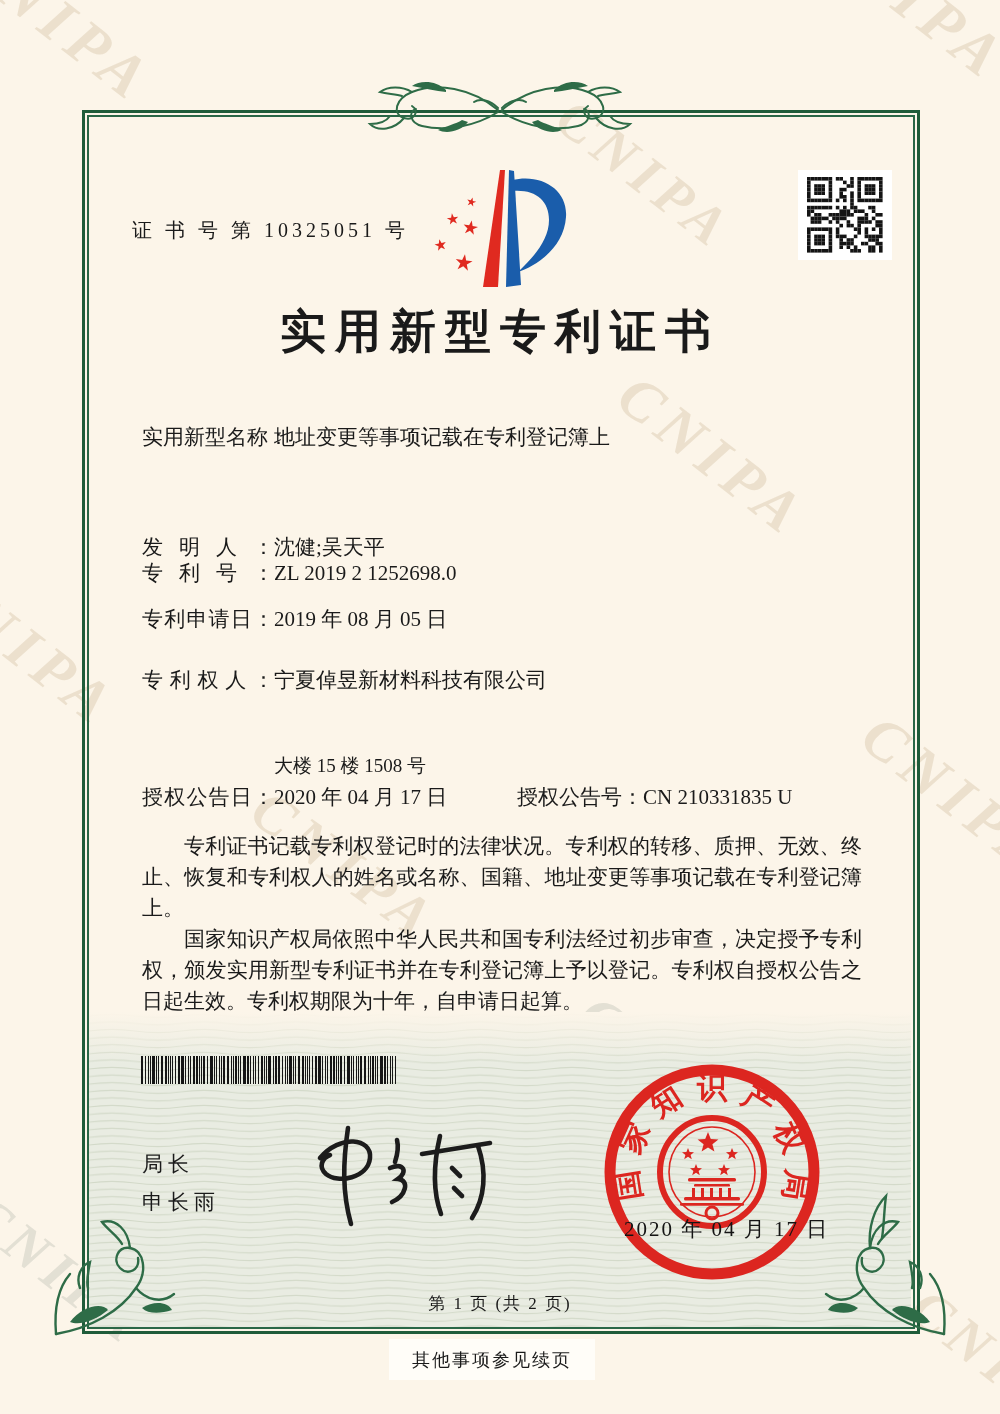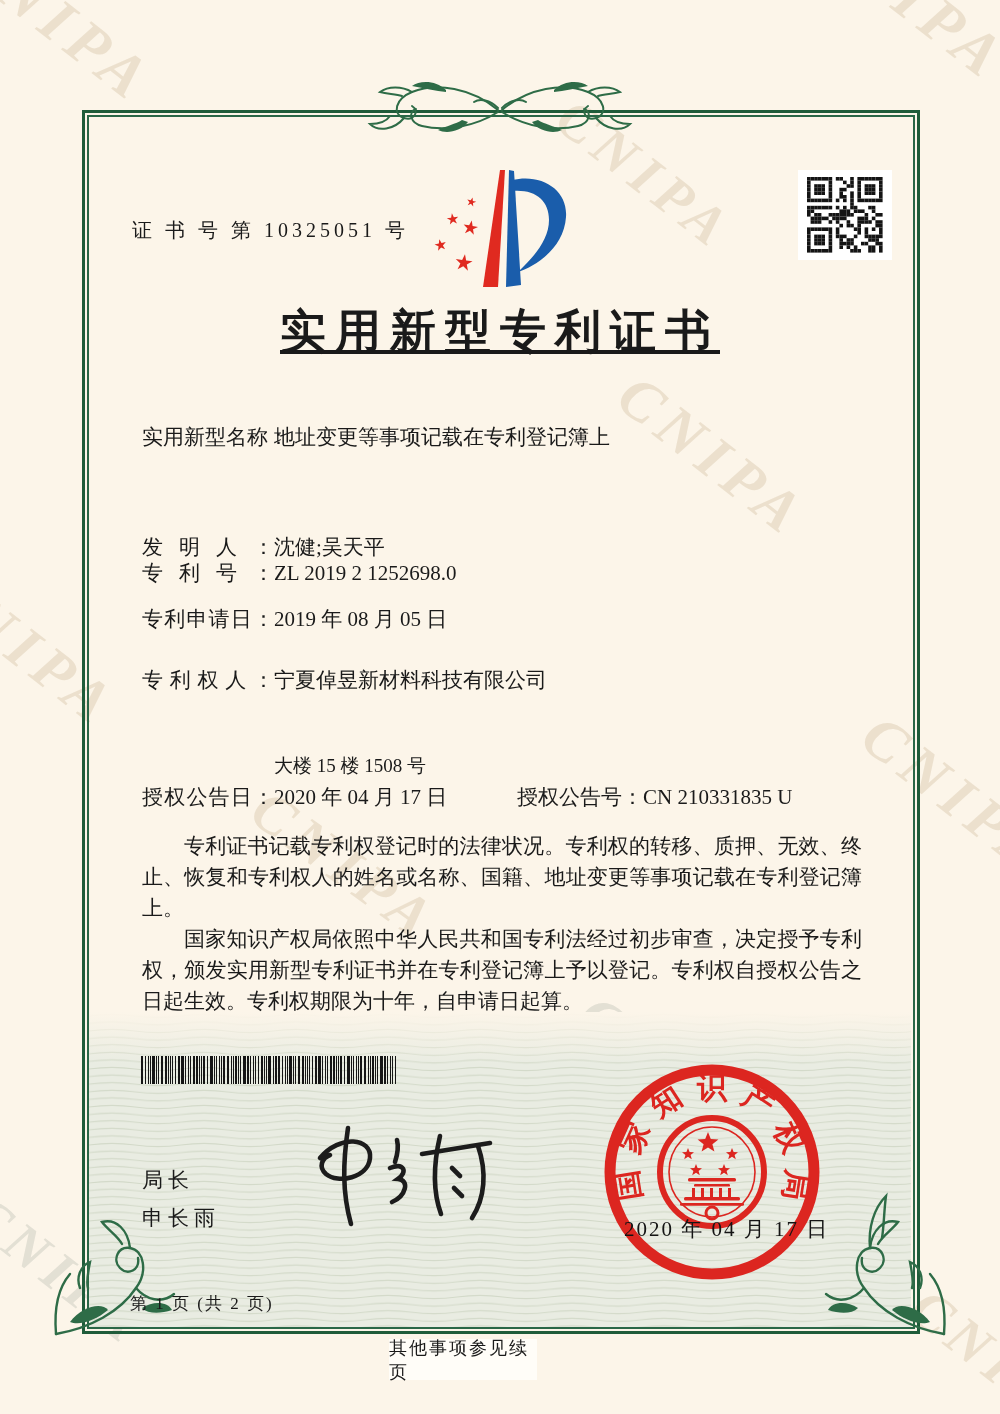--- a/index.html
+++ b/index.html
@@ -23,45 +23,45 @@
   .guilloche{position:absolute;left:89px;top:1012px;width:822px;height:316px;z-index:2;}
   .guilloche .fade{position:absolute;left:0;top:0;width:100%;height:52px;
       background:linear-gradient(#fcf5e9,rgba(252,245,233,0));}
 
   .abs{position:absolute;}
   .z5{z-index:5;}
 
   .cert-no{left:132px;top:176px;font-size:20px;letter-spacing:4px;margin-top:41px;}
 
   .title{left:0;top:301px;width:1000px;text-align:center;font-size:46px;font-weight:bold;
-         letter-spacing:9px;text-decoration:underline;}
+         letter-spacing:9px;}
 
   .frow{left:142px;width:730px;font-size:21px;line-height:27px;white-space:nowrap;}
   .flbl{display:inline-block;width:132px;text-align:justify;text-align-last:justify;
         vertical-align:top;}
   .fval{display:inline-block;margin-left:0;}
   .addr2{left:274px;font-size:19px;}
   .grant2{position:absolute;left:375px;top:0;white-space:nowrap;}
 
   .bodytext{left:142px;top:831px;width:720px;font-size:21px;line-height:31px;
             text-align:justify;font-family:"Liberation Serif",serif;}
   .bodytext p{margin:0;text-indent:2em;}
 
   .barcode{left:141px;top:1056px;width:258px;height:28px;}
-  .officer{font-size:21px;font-family:Liberation Sans, sans-serif;letter-spacing:5px;margin-top:16px;}
+  .officer{font-size:21px;font-family:Liberation Sans, sans-serif;letter-spacing:5px;}
 
   
   .seal{left:602px;top:1062px;width:220px;height:220px;}
   .seal svg{position:absolute;left:0;top:0;}
   .seal-char{position:absolute;left:50%;top:50%;font-size:30px;font-weight:bold;
              color:#dc2620;font-family:"Liberation Serif",serif;}
   .seal-date{left:624px;top:1215px;font-size:21px;letter-spacing:2px;color:#141414;}
 
-  .pagenum{left:82px;top:1292px;width:836px;text-align:left;font-size:17px;letter-spacing:2px;padding-left:48px;}
-  .footnote{left:389px;top:1339px;width:148px;height:41px;background:#fffdf8;
+  .pagenum{left:82px;top:1292px;width:836px;text-align:center;font-size:17px;letter-spacing:2px;}
+  .footnote{left:389px;top:1339px;width:206px;height:41px;background:#fffdf8;
             display:flex;align-items:center;justify-content:center;font-size:18px;
             letter-spacing:2px;z-index:6;}
 
   .star{position:absolute;color:#e02a20;line-height:1;z-index:6;}
 </style>
 </head>
 <body>
 
 <div class="page">
 

